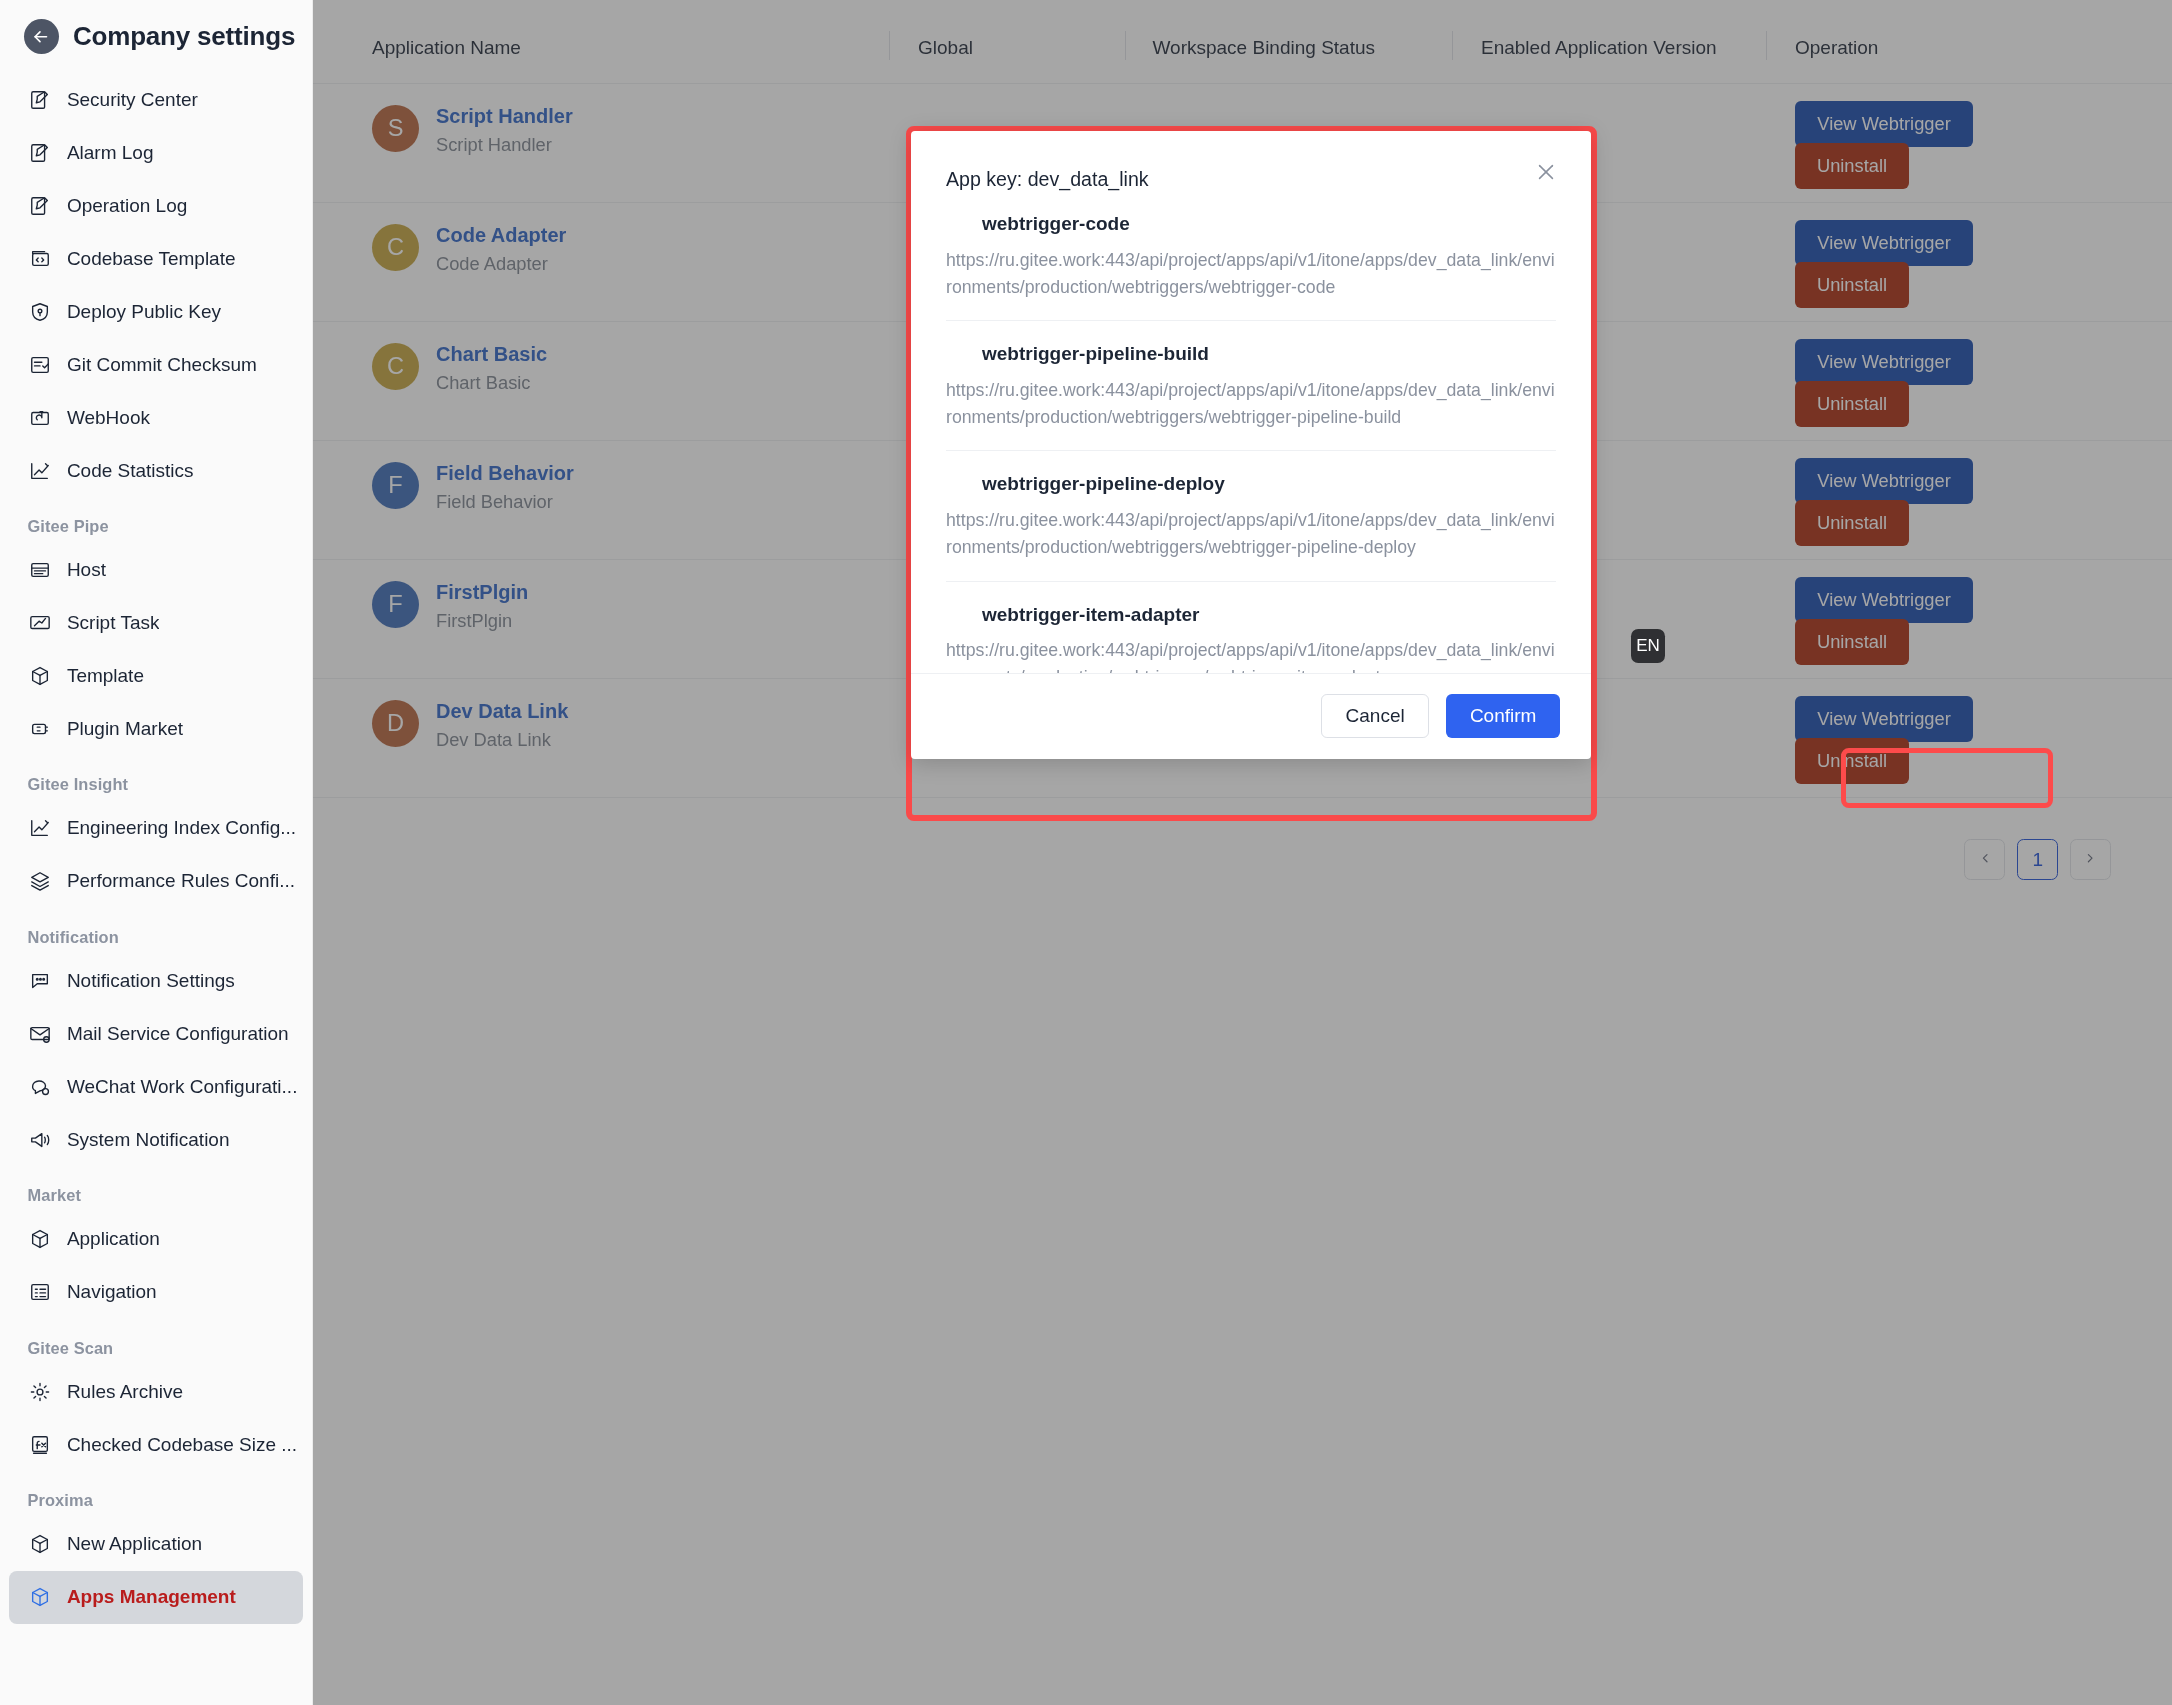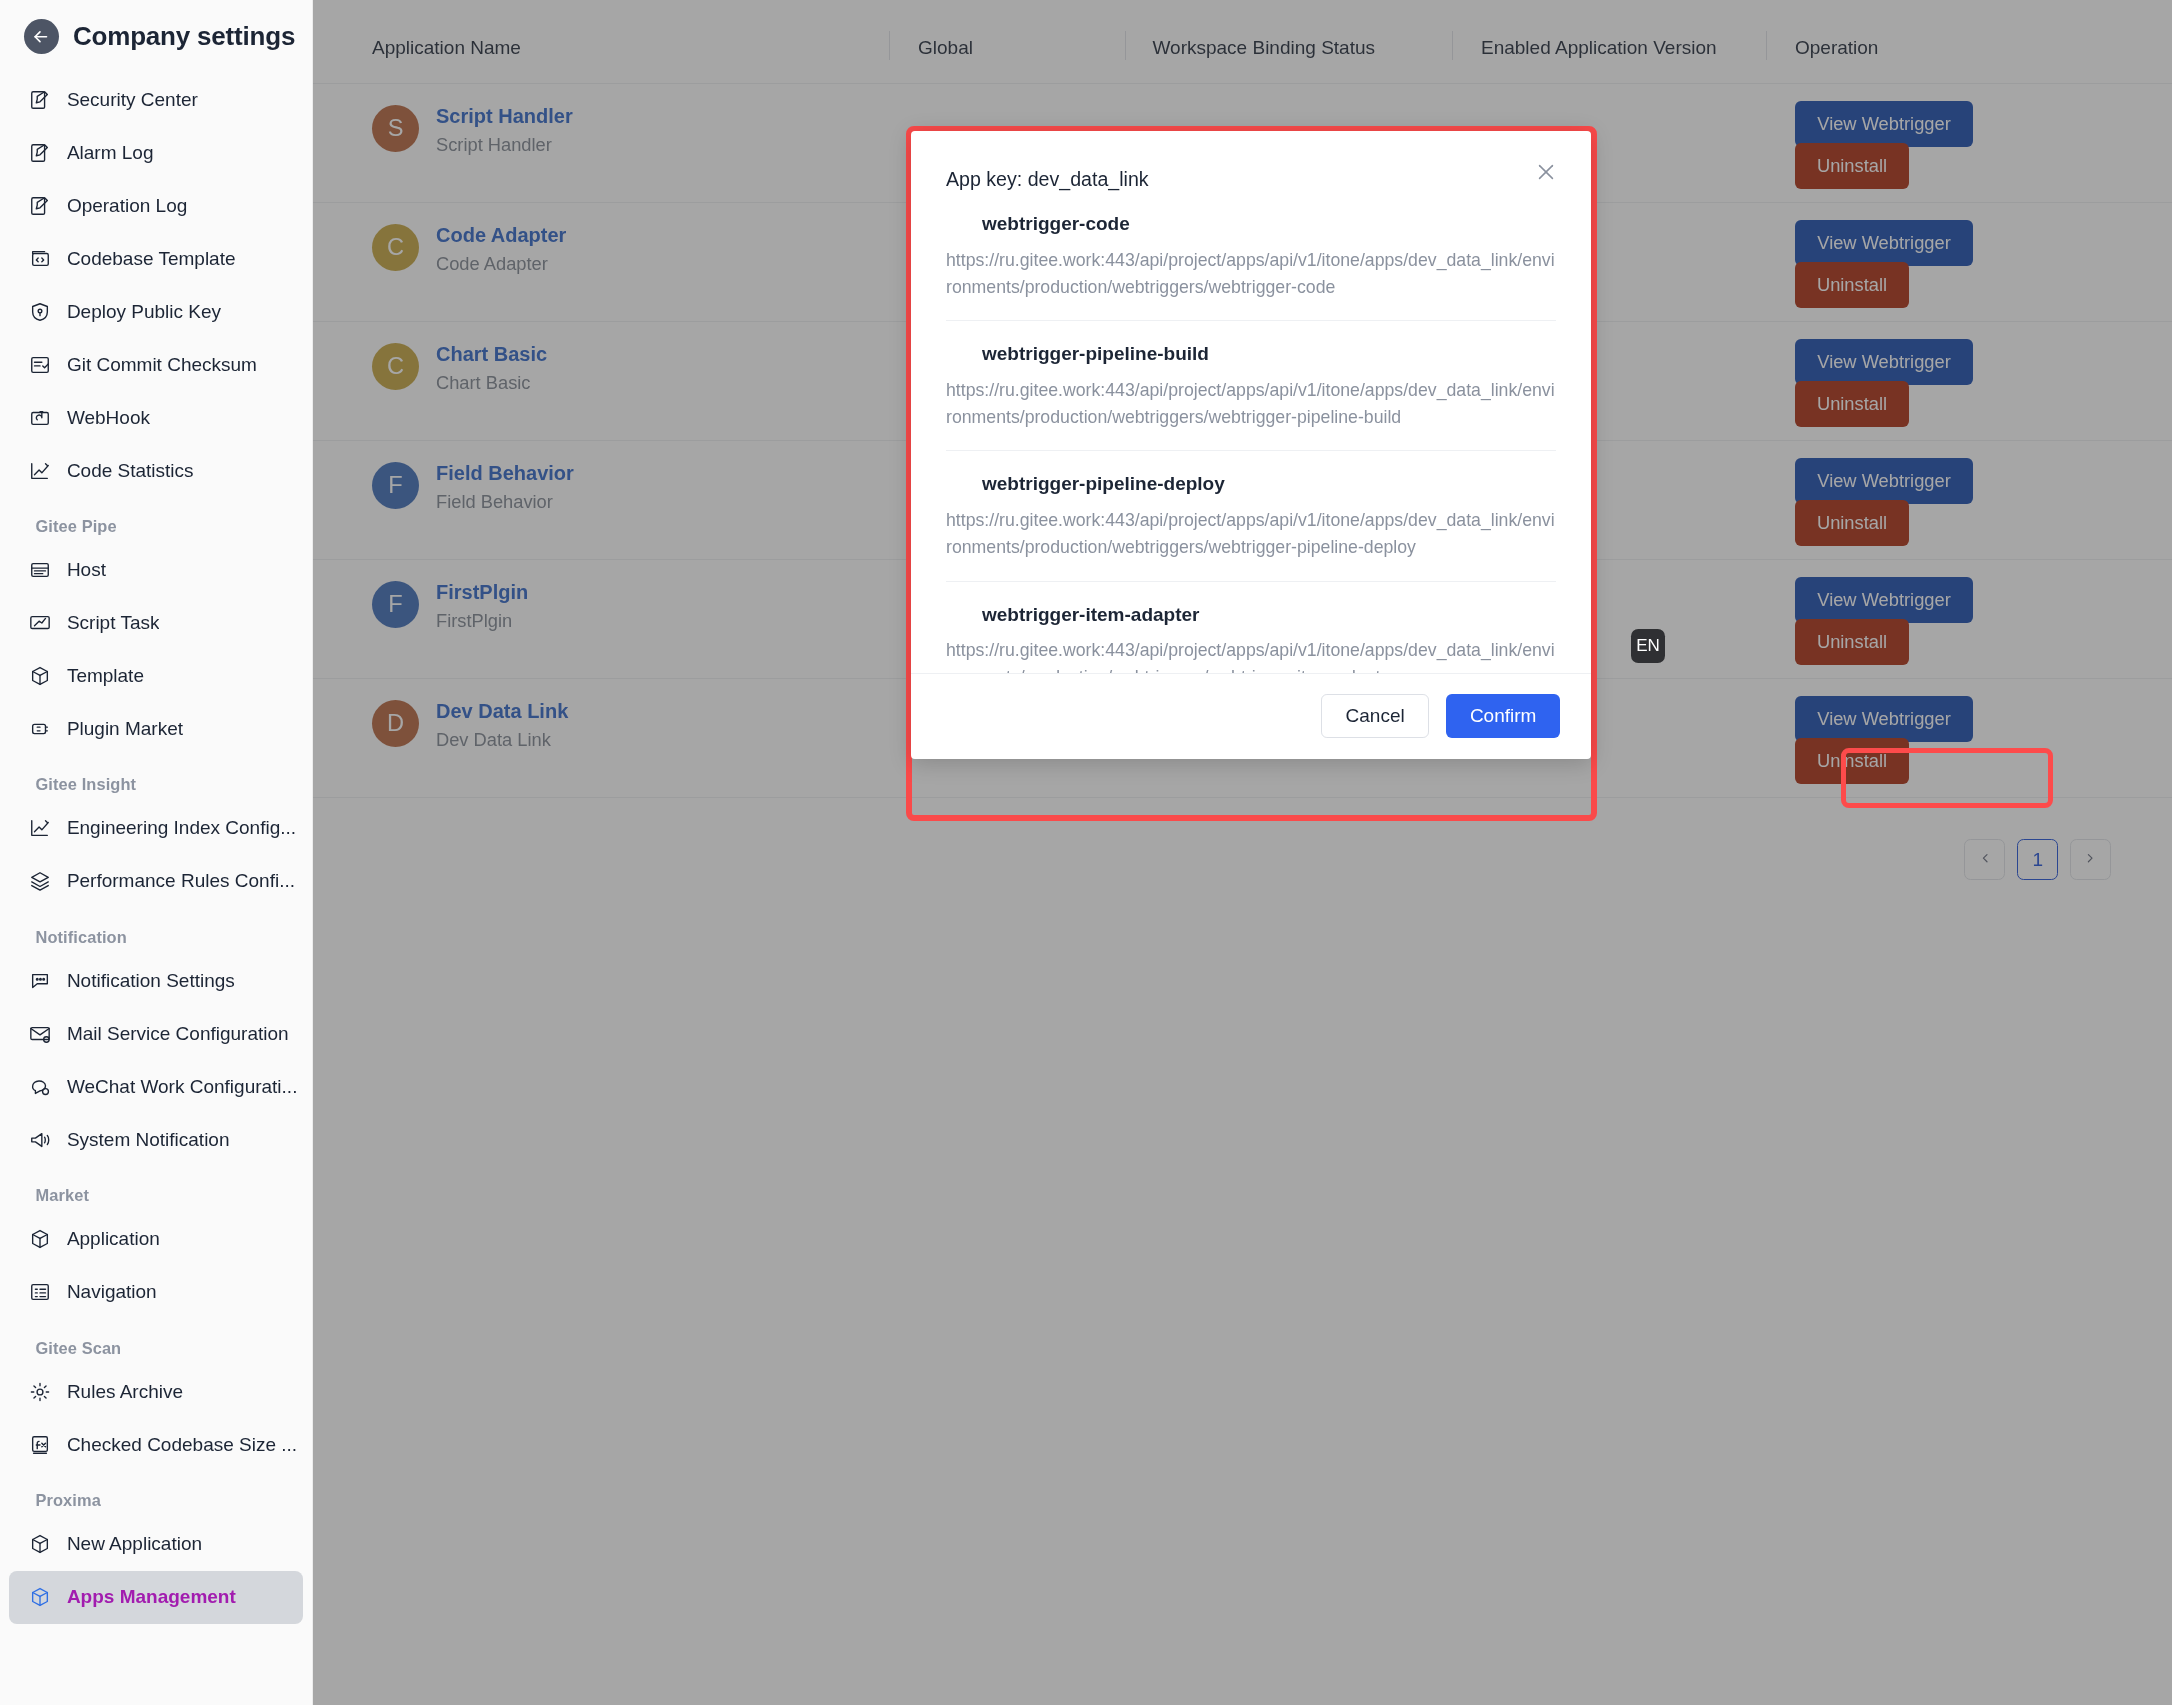--- a/index.html
+++ b/index.html
@@ -28,36 +28,36 @@
     background: #4d5565; display: flex;
     align-items: center; justify-content: center; flex: 0 0 auto;
   }
   .back-circle svg { display: block; }
   .sb-title {
     font-size: 26px; font-weight: 700; color: #1c2535;
     letter-spacing: -0.2px; white-space: nowrap;
   }
   .sb-group {
     font-size: 16.4px; color: #8c93a0; font-weight: 600;
-    padding: 19.6px 0 7.9px 27.5px; letter-spacing: 0.1px; margin-left: 8px;
+    padding: 19.6px 0 7.9px 27.5px; letter-spacing: 0.1px;
   }
   .sb-item {
     display: flex; align-items: center; gap: 14.4px;
     height: 53px; margin: 0 9.2px 0 9.2px; padding-left: 18.3px;
     border-radius: 7.9px; cursor: pointer;
   }
   .sb-item .ico { width: 25px; height: 25px; flex: 0 0 auto;
     display: flex; align-items: center; justify-content: center; }
   .sb-item .ico svg { display:block; }
   .sb-item .lbl {
     font-size: 19px; color: #1c2535; white-space: nowrap;
     overflow: hidden; text-overflow: ellipsis;
   }
   .sb-item.active { background: #d4d7dc; }
-  .sb-item.active .lbl { color: #a21caf; font-weight: 700; }
+  .sb-item.active .lbl { color: #b91c1c; font-weight: 700; }
   .sb-item.active .ico svg { stroke: #2f6fe4; }
 
   
   #main {
     position: absolute; left: 313px; top: 0;
     width: 1860px; height: 1705px;
     background: #ffffff;
   }
   .thead {
     display: flex; height: 84px; align-items: flex-start;

